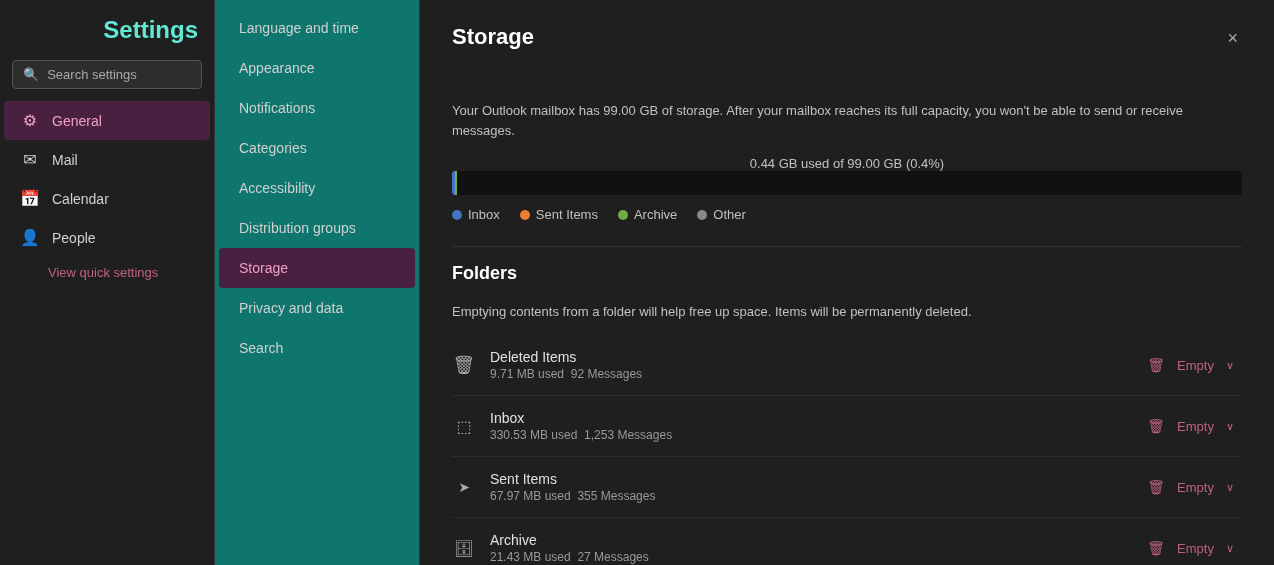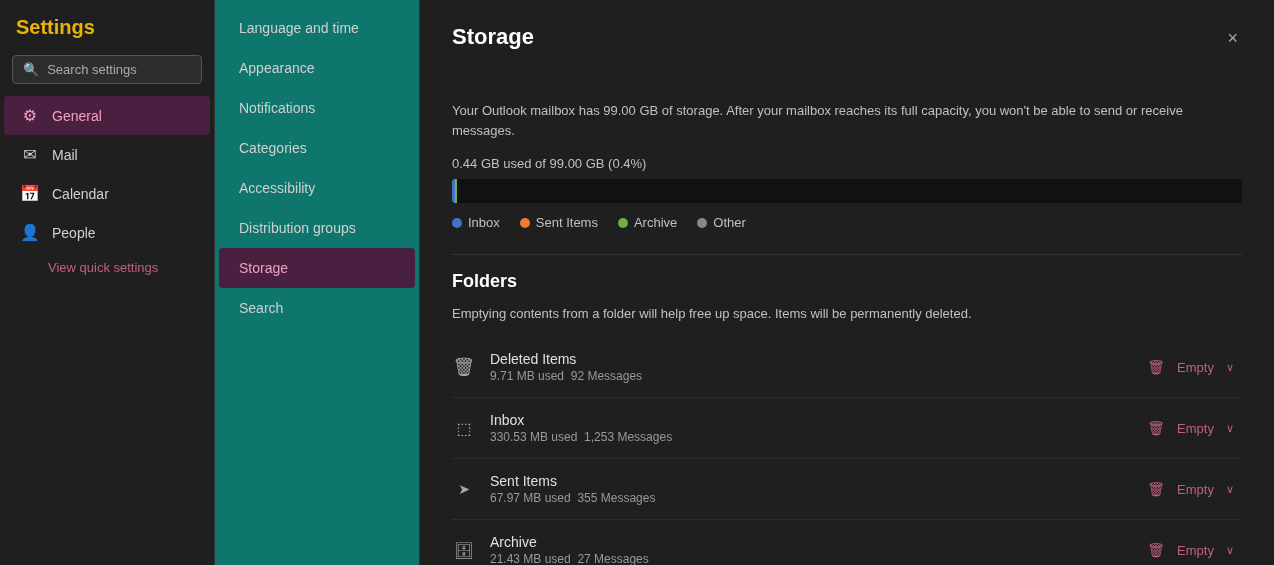--- a/index.html
+++ b/index.html
@@ -18,24 +18,25 @@
       width: 215px;
       background: #1f1f1f;
       display: flex;
       flex-direction: column;
       padding: 16px 0;
       border-right: 1px solid #333;
       flex-shrink: 0;
     }
 
     .settings-title {
-      font-size: 20px;
+      font-size: 24px;
       font-weight: 600;
-      color: #eab308;
+      color: #5eead4;
       padding: 0 16px 16px 16px;
+      text-align: right;
     }
 
     .search-box {
       margin: 0 12px 12px 12px;
       display: flex;
       align-items: center;
       background: #2d2d2d;
       border: 1px solid #555;
       border-radius: 4px;
       padding: 6px 10px;
@@ -144,21 +145,21 @@
       color: #c0c0c0;
       margin-bottom: 16px;
       line-height: 1.5;
       max-width: 820px;
       margin-top: 48px;
     }
 
     .storage-usage-label {
       font-size: 13px;
       color: #c0c0c0;
-      margin-bottom: 8px;
+      text-align: center;
     }
 
     .storage-bar-container {
       width: 100%;
       height: 24px;
       background: #111;
       border-radius: 3px;
       overflow: hidden;
       display: flex;
       margin-bottom: 12px;
@@ -192,21 +193,21 @@
     .divider {
       border: none;
       border-top: 1px solid #333;
       margin-bottom: 16px;
     }
 
     .folders-title {
       font-size: 18px;
       font-weight: 600;
       color: #ffffff;
-      margin-bottom: 14px;
+      margin-bottom: 20px;
     }
 
     .folders-subtitle {
       font-size: 13px;
       color: #c0c0c0;
       margin-bottom: 16px;
     }
 
     .folder-item {
       display: flex;
@@ -299,20 +300,21 @@
 </div>
 
 <div class="general-submenu">
   <div class="submenu-item">Language and time</div>
   <div class="submenu-item">Appearance</div>
   <div class="submenu-item">Notifications</div>
   <div class="submenu-item">Categories</div>
   <div class="submenu-item">Accessibility</div>
   <div class="submenu-item">Distribution groups</div>
   <div class="submenu-item active">Storage</div>
+  <div class="submenu-item">Privacy and data</div>
   <div class="submenu-item">Search</div>
 </div>
 
 <div class="main-content">
   <div class="content-header">
     <span class="content-title">Storage</span>
     <button class="close-button">×</button>
   </div>
 
   <div class="storage-info-text">Your Outlook mailbox has 99.00 GB of storage. After your mailbox reaches its full capacity, you won't be able to send or receive messages.</div>

